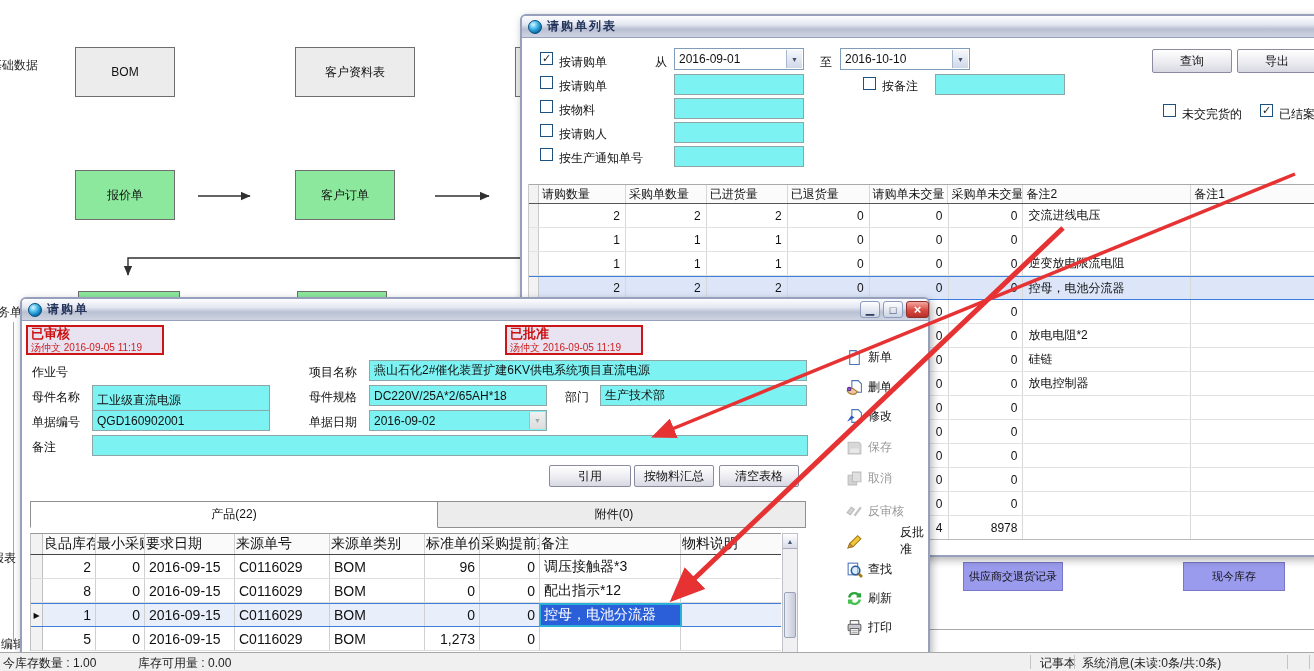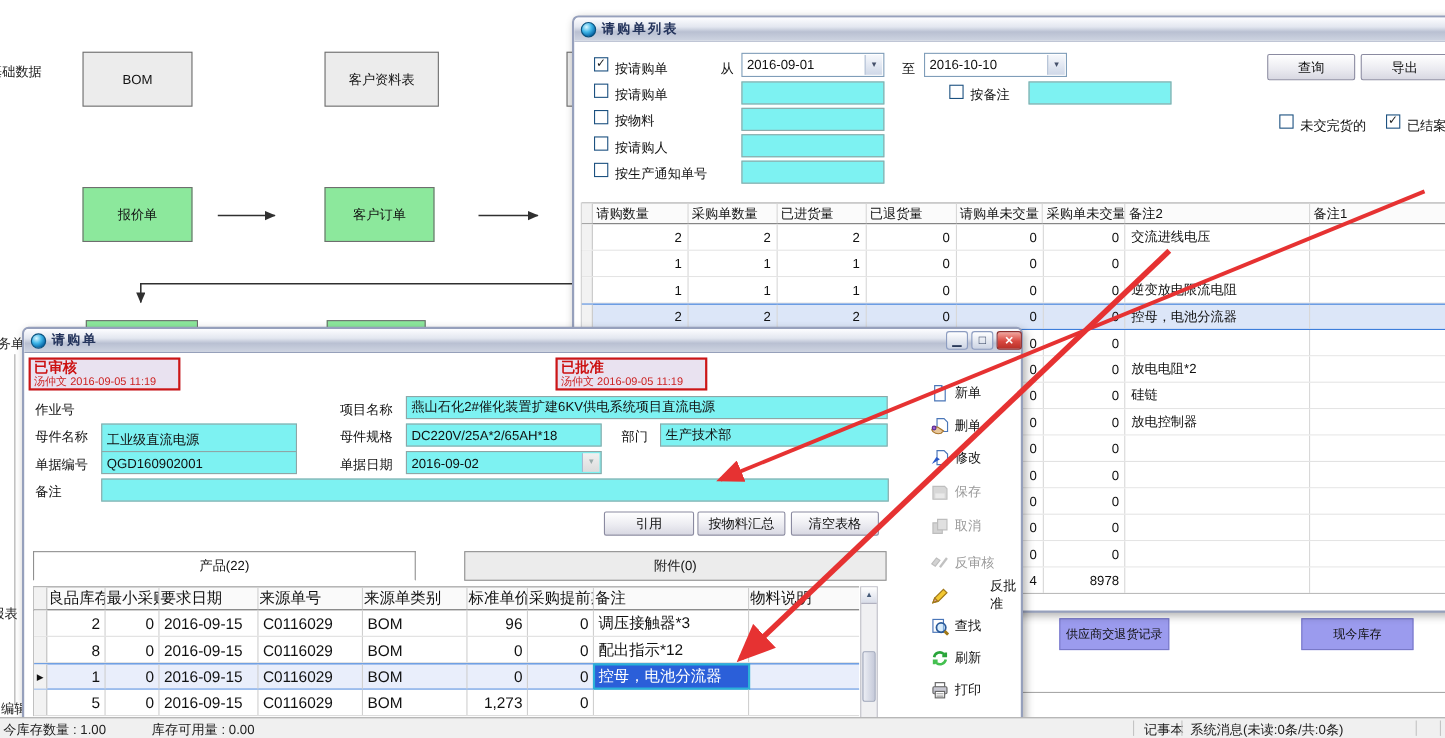--- a/index.html
+++ b/index.html
@@ -80,21 +80,21 @@
   <span class="navlbl" style="left:-14px;top:304px">业务单</span>
   <span class="navlbl" style="left:-8px;top:550px">报表</span>
   <span class="navlbl" style="left:1px;top:636px">编辑</span>
 
   <div class="vline" style="left:13px;top:322px;width:1px;height:318px"></div>
   <div class="hline" style="left:930px;top:629px;width:384px;height:1px"></div>
 
   <div class="fbox gray" style="left:75px;top:47px;width:100px;height:50px">
       <span>BOM</span>
     </div>
-  <div class="fbox gray" style="left:295px;top:47px;width:104px;height:50px">
+  <div class="fbox gray" style="left:295px;top:47px;width:120px;height:50px">
       <span>客户资料表</span>
     </div>
   <div class="fbox gray" style="left:515px;top:47px;width:80px;height:50px"></div>
   <div class="fbox green" style="left:75px;top:170px;width:100px;height:50px">
       <span>报价单</span>
     </div>
   <div class="fbox green" style="left:295px;top:170px;width:100px;height:50px">
       <span>客户订单</span>
     </div>
   <div class="fbox green" style="left:78px;top:291px;width:102px;height:40px"></div>
@@ -388,21 +388,21 @@
 
     <span class="flbl" style="left:10px;top:140px">备注</span>
     <div class="cyan" style="left:70px;top:136px;width:716px;height:21px">
         <span></span>
       </div>
 
     <div class="btn" style="left:527px;top:166px;width:82px;height:22px">引用</div>
     <div class="btn" style="left:612px;top:166px;width:80px;height:22px">按物料汇总</div>
     <div class="btn" style="left:697px;top:166px;width:80px;height:22px">清空表格</div>
 
-    <div class="tab active" style="left:8px;top:202px;width:348px;height:27px">产品(22)</div>
+    <div class="tab active" style="left:8px;top:202px;width:408px;height:27px">产品(22)</div>
     <div class="tab" style="left:400px;top:202px;width:384px;height:27px">附件(0)</div>
 
     <div id="det-head">
         <div class="dc dind h"></div>
         <div class="dc h d0">良品库存</div>
         <div class="dc h d1">最小采购</div>
         <div class="dc h d2">要求日期</div>
         <div class="dc h d3">来源单号</div>
         <div class="dc h d4">来源单类别</div>
         <div class="dc h d5">标准单价</div>

